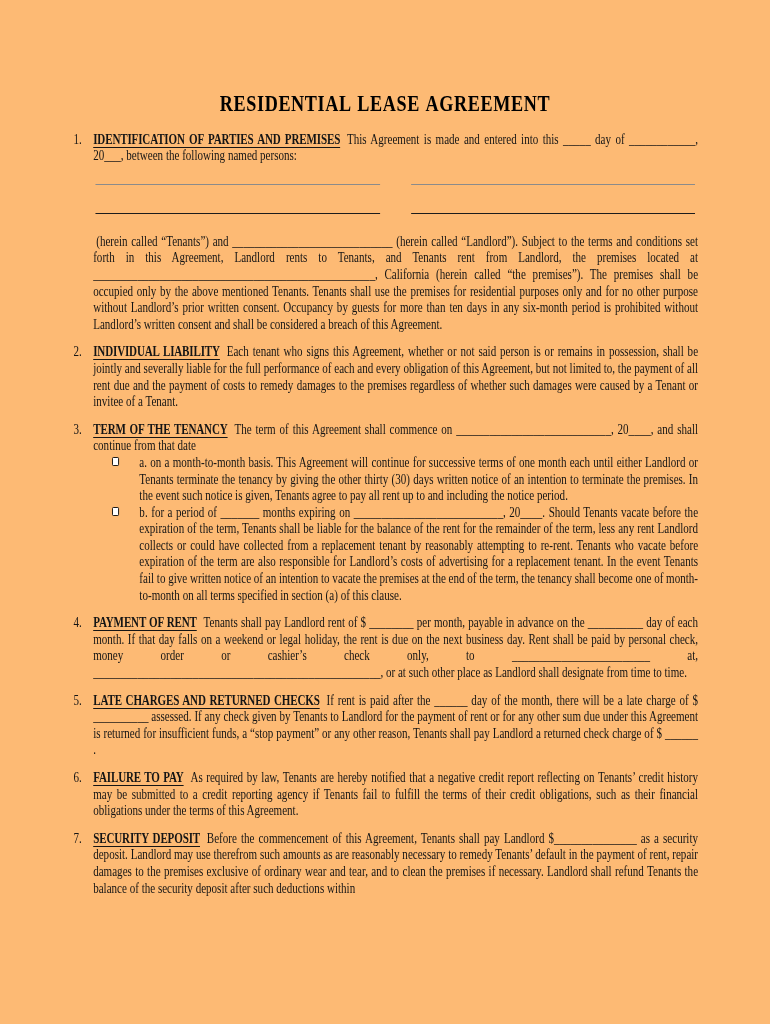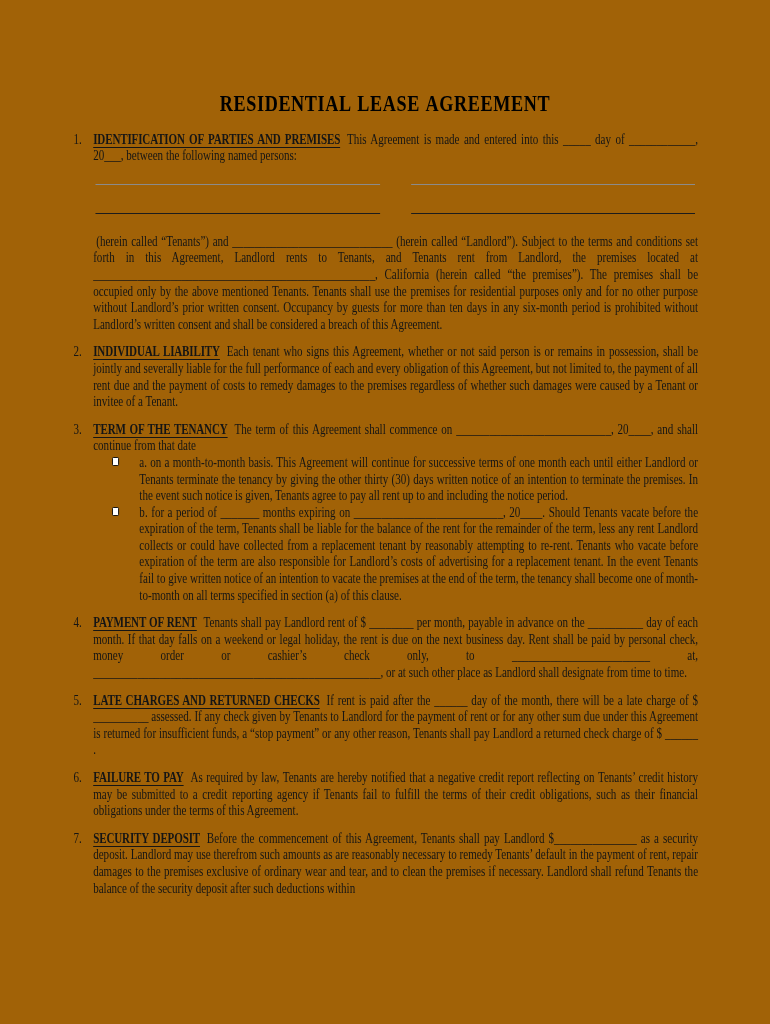--- a/index.html
+++ b/index.html
@@ -1,20 +1,20 @@
 <!DOCTYPE html>
 <html><head>
 <meta charset="utf-8">
 <style>
   html,body { margin:0; padding:0; background:#e8e8e8; }
   .page {
     position:relative;
     width:770px; height:1024px;
     margin:0 auto;
-    background:#a16207;
+    background:#fdba74;
     overflow:hidden;
   }
   .content {
     position:absolute; left:72px; top:0;
     width:827px;
     transform:scaleX(0.757);
     transform-origin:0 0;
     color:#151515;
     font-family:"Liberation Serif","DejaVu Serif",serif;
     font-size:14.6px;

